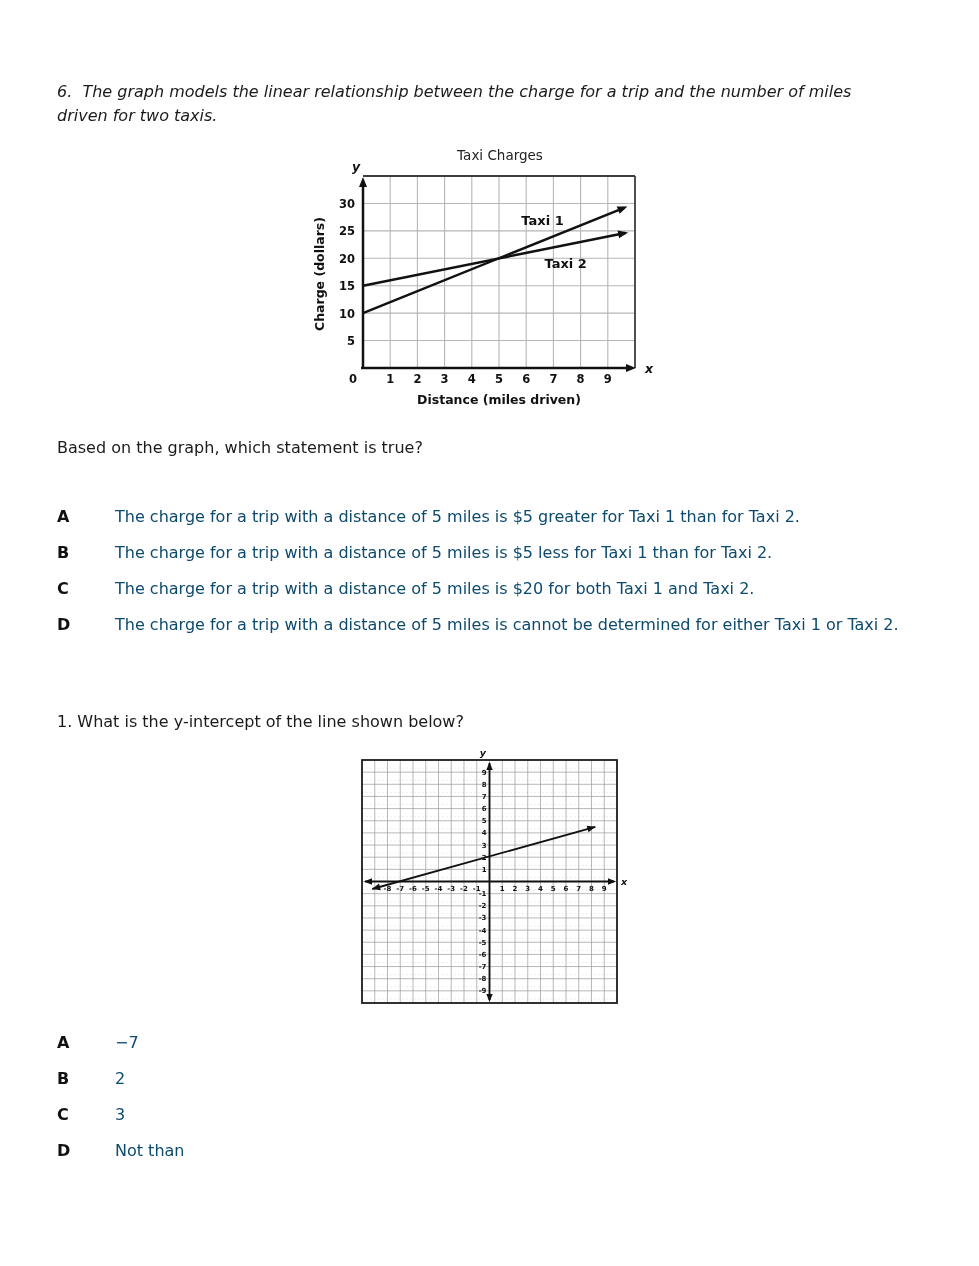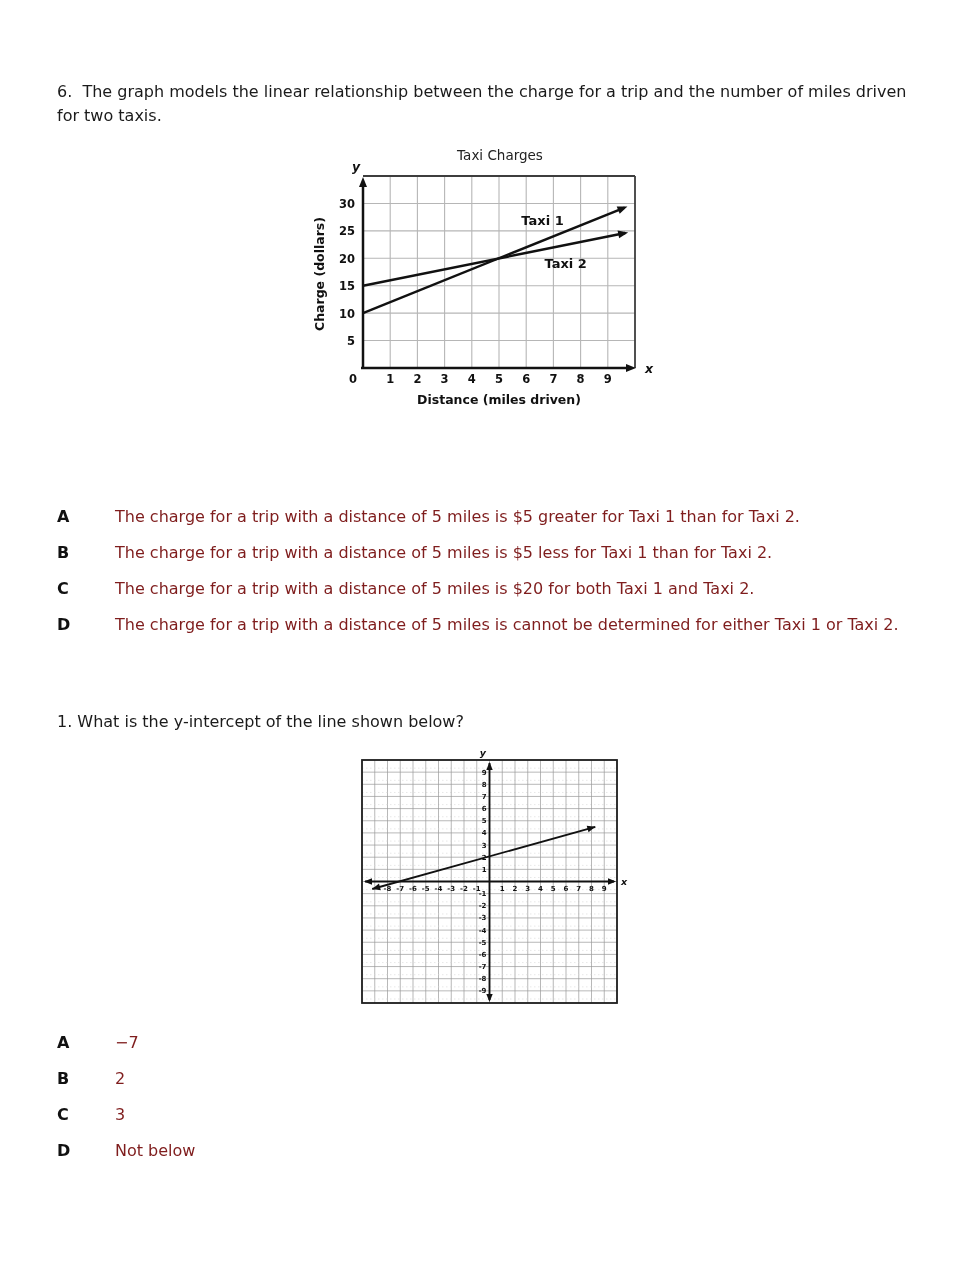--- a/index.html
+++ b/index.html
@@ -20,29 +20,29 @@
   .fig svg{display:block;}
   .choices{position:absolute;left:57px;}
   .choice-row{display:flex;margin-bottom:14px;}
   .choice-letter{
     width:58px;flex:0 0 58px;
     font-weight:bold;color:#111;
     font-size:16px;line-height:22px;
   }
   .choice-text{
     width:835px;
-    font-size:16px;line-height:22px;color:#7f1d1d;
+    font-size:16px;line-height:22px;color:#0c4a6e;
   }
 </style>
 </head>
 <body>
 
 <div class="page">
 
-  <div class="qtext prewrap" style="top:80px;width:850px;">6.  The graph models the linear relationship between the charge for a trip and the number of miles driven for two taxis.</div>
+  <div class="qtext prewrap" style="top:80px;width:850px;font-style:italic;">6.  The graph models the linear relationship between the charge for a trip and the number of miles driven for two taxis.</div>
 
   <div class="fig" style="left:312px;top:143px;width:352px;height:272px;" id="fig1">
       <svg width="352" height="272" viewBox="0 0 352 272">
         <line x1="78.2" y1="33" x2="78.2" y2="225" stroke="#b6b6b6" stroke-width="1.1"></line>
         <line x1="105.4" y1="33" x2="105.4" y2="225" stroke="#b6b6b6" stroke-width="1.1"></line>
         <line x1="132.6" y1="33" x2="132.6" y2="225" stroke="#b6b6b6" stroke-width="1.1"></line>
         <line x1="159.8" y1="33" x2="159.8" y2="225" stroke="#b6b6b6" stroke-width="1.1"></line>
         <line x1="187" y1="33" x2="187" y2="225" stroke="#b6b6b6" stroke-width="1.1"></line>
         <line x1="214.2" y1="33" x2="214.2" y2="225" stroke="#b6b6b6" stroke-width="1.1"></line>
         <line x1="241.4" y1="33" x2="241.4" y2="225" stroke="#b6b6b6" stroke-width="1.1"></line>
@@ -83,20 +83,21 @@
         <text x="333" y="230" font-family="&quot;DejaVu Sans&quot;,&quot;Liberation Sans&quot;,sans-serif" font-size="12.5" font-weight="bold" text-anchor="start" font-style="italic" fill="#111">x</text>
         <line x1="51" y1="170.14285714285714" x2="312.664" y2="64.54285714285714" stroke="#111" stroke-width="2.4"></line>
         <polygon points="315.4459912281319,63.42012618372355 307.6696617465369,70.87188435167808 304.6757125221807,63.45324107665961" fill="#111"></polygon>
         <text x="230.51999999999998" y="81.93428571428572" font-family="&quot;DejaVu Sans&quot;,&quot;Liberation Sans&quot;,sans-serif" font-size="13" font-weight="bold" text-anchor="middle" fill="#111">Taxi 1</text>
         <line x1="51" y1="142.71428571428572" x2="313.208" y2="90.05142857142857" stroke="#111" stroke-width="2.4"></line>
         <polygon points="316.14926376946346,89.46069391149938 307.1326974178242,95.35149447054796 305.55740499134635,87.50812441864544" fill="#111"></polygon>
         <text x="253.64" y="124.72285714285714" font-family="&quot;DejaVu Sans&quot;,&quot;Liberation Sans&quot;,sans-serif" font-size="13" font-weight="bold" text-anchor="middle" fill="#111">Taxi 2</text>
       </svg>
     </div>
 
+  <div class="qtext" style="top:436px;width:850px;">Based on the graph, which statement is true?</div>
 
   <div class="choices" style="top:506px;">
     <div class="choice-row">
       <span class="choice-letter">A</span>
       <span class="choice-text">The charge for a trip with a distance of 5 miles is $5 greater for Taxi 1 than for Taxi 2.</span>
     </div>
     <div class="choice-row">
       <span class="choice-letter">B</span>
       <span class="choice-text">The charge for a trip with a distance of 5 miles is $5 less for Taxi 1 than for Taxi 2.</span>
     </div>
@@ -234,17 +235,17 @@
     <div class="choice-row">
       <span class="choice-letter">B</span>
       <span class="choice-text">2</span>
     </div>
     <div class="choice-row">
       <span class="choice-letter">C</span>
       <span class="choice-text">3</span>
     </div>
     <div class="choice-row">
       <span class="choice-letter">D</span>
-      <span class="choice-text">Not below</span>
+      <span class="choice-text">Not than</span>
     </div>
   </div>
 
 </div>
 
 </body></html>

